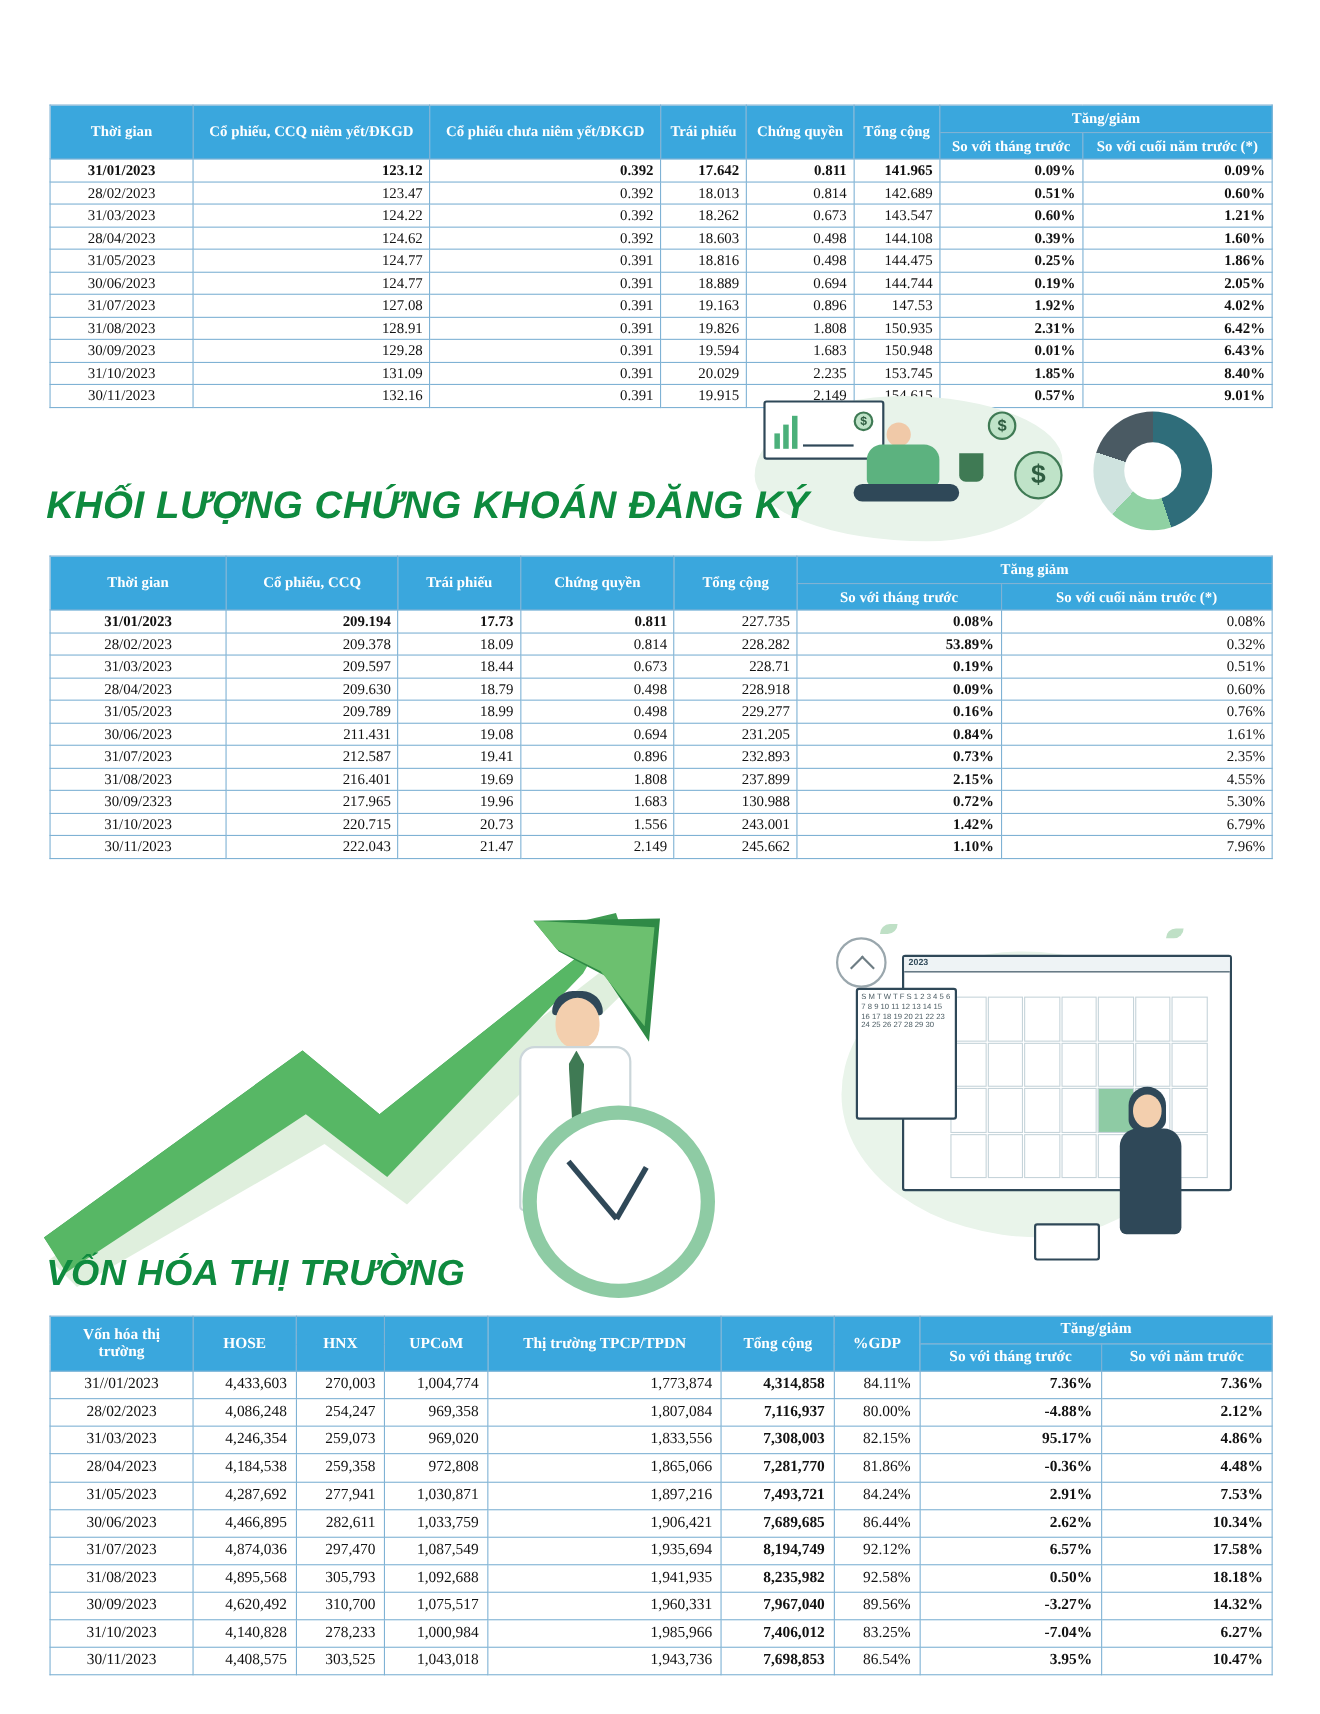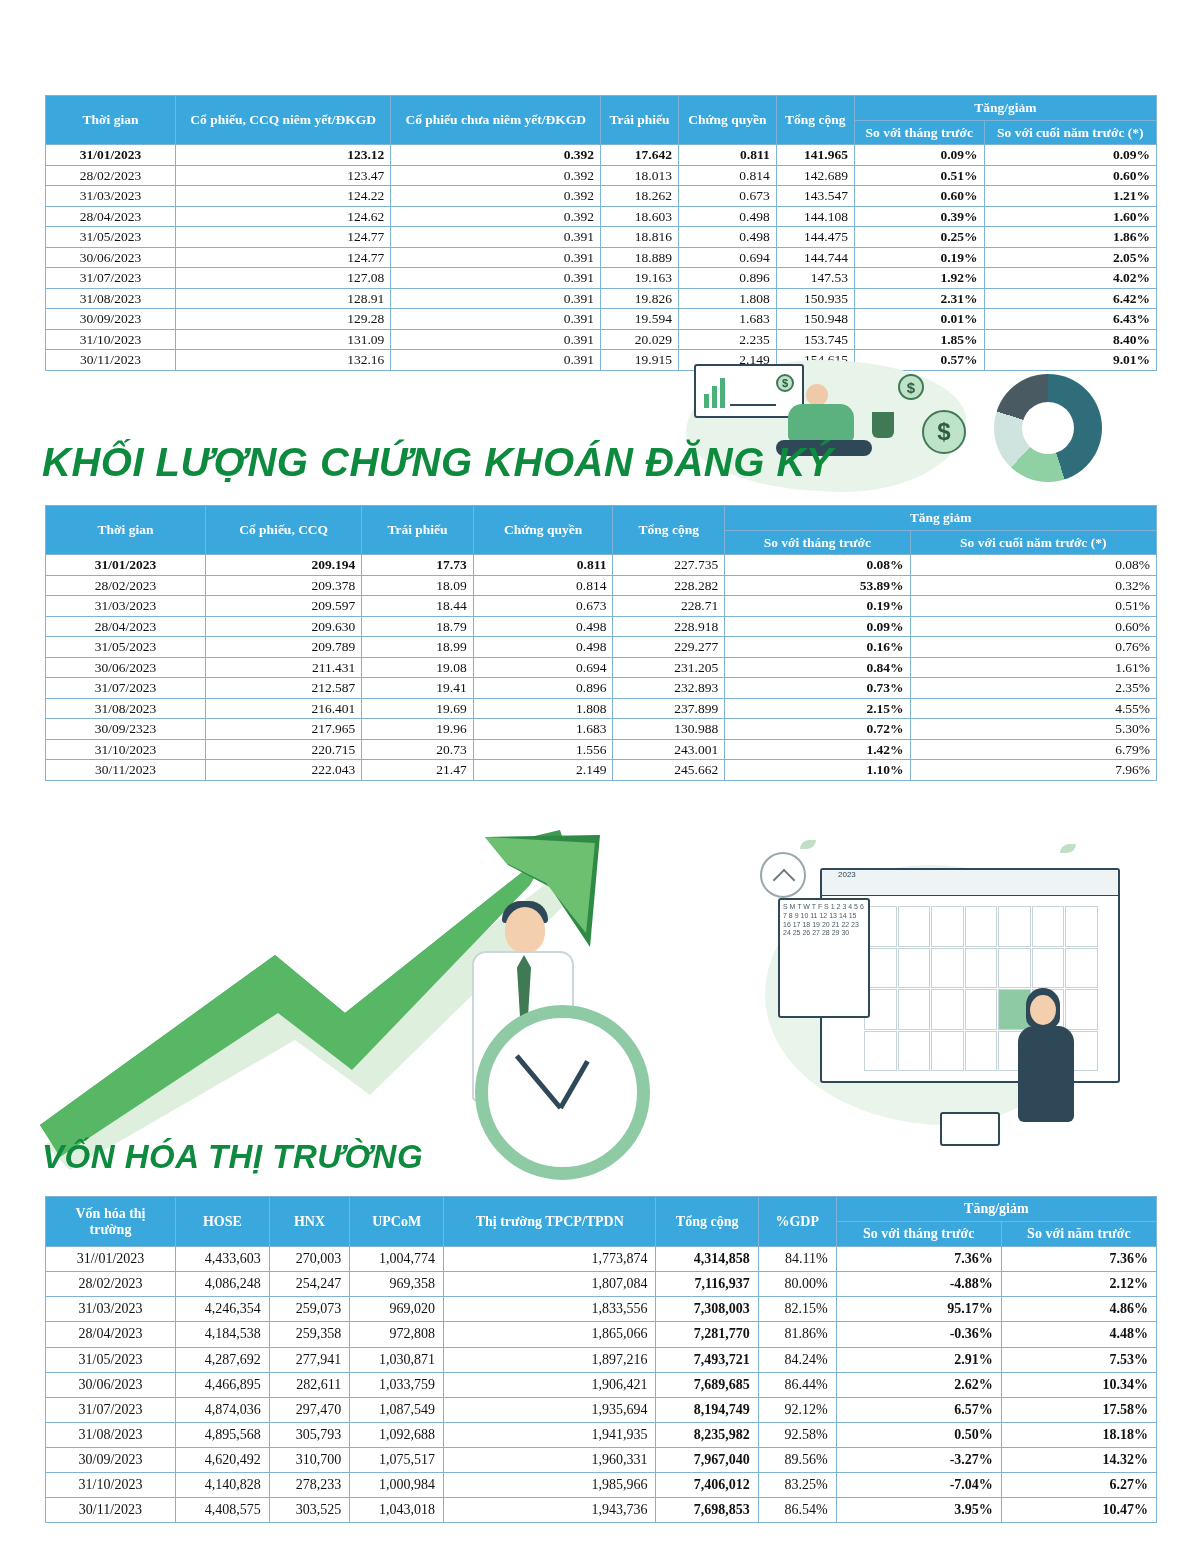--- a/index.html
+++ b/index.html
@@ -26,21 +26,21 @@
     letter-spacing: 0.5px;
   }
   #title1 {
     position: absolute;
     left: 42px; top: 28px;
     font-size: 35px;
   }
   #title2 {
     position: absolute;
     left: 42px; top: 440px;
-    font-size: 40px;
+    font-size: 35px;
   }
   #title3 {
     position: absolute;
     left: 42px; top: 1138px;
     font-size: 33px;
   }
 
   
   table.data {
     border-collapse: collapse;
@@ -170,24 +170,25 @@
   .ill3 { position: absolute; left: 760px; top: 830px; width: 400px; height: 330px; }
   .blob3 {
     position: absolute; left: 5px; top: 35px; width: 330px; height: 260px;
     background: #e9f4ea; border-radius: 50% 50% 45% 55% / 50% 45% 55% 50%;
   }
   .winbox {
     position: absolute; left: 60px; top: 38px; width: 300px; height: 215px;
     background: #fff; border: 2px solid #2f4858; border-radius: 3px;
   }
   .winbar {
-    position: absolute; left: 0; top: 0; right: 0; height: 26px;
+    position: absolute; left: 0; top: 0; right: 0; height: 14px;
     background: #eef3f5; border-bottom: 1px solid #2f4858;
-    font-size: 8px; color: #2f4858; padding-left: 16px;
+    font-size: 8px; color: #2f4858; padding-left: 4px;
     font-family: "Liberation Sans", sans-serif;
+    font-weight: bold;
   }
   .calgrid {
     position: absolute; left: 42px; top: 36px; right: 20px; bottom: 10px;
     display: grid; grid-template-columns: repeat(7, 1fr); grid-auto-rows: 1fr; gap: 1px;
   }
   .calgrid div { border: 1px solid #c6d4da; font-size: 7px; color: #64757d; padding-left: 2px; }
   .calgrid div.hl { background: #8ecba4; }
   .sidecal {
     position: absolute; left: 18px; top: 68px; width: 92px; height: 120px;
     background: #fff; border: 2px solid #2f4858; border-radius: 3px;

